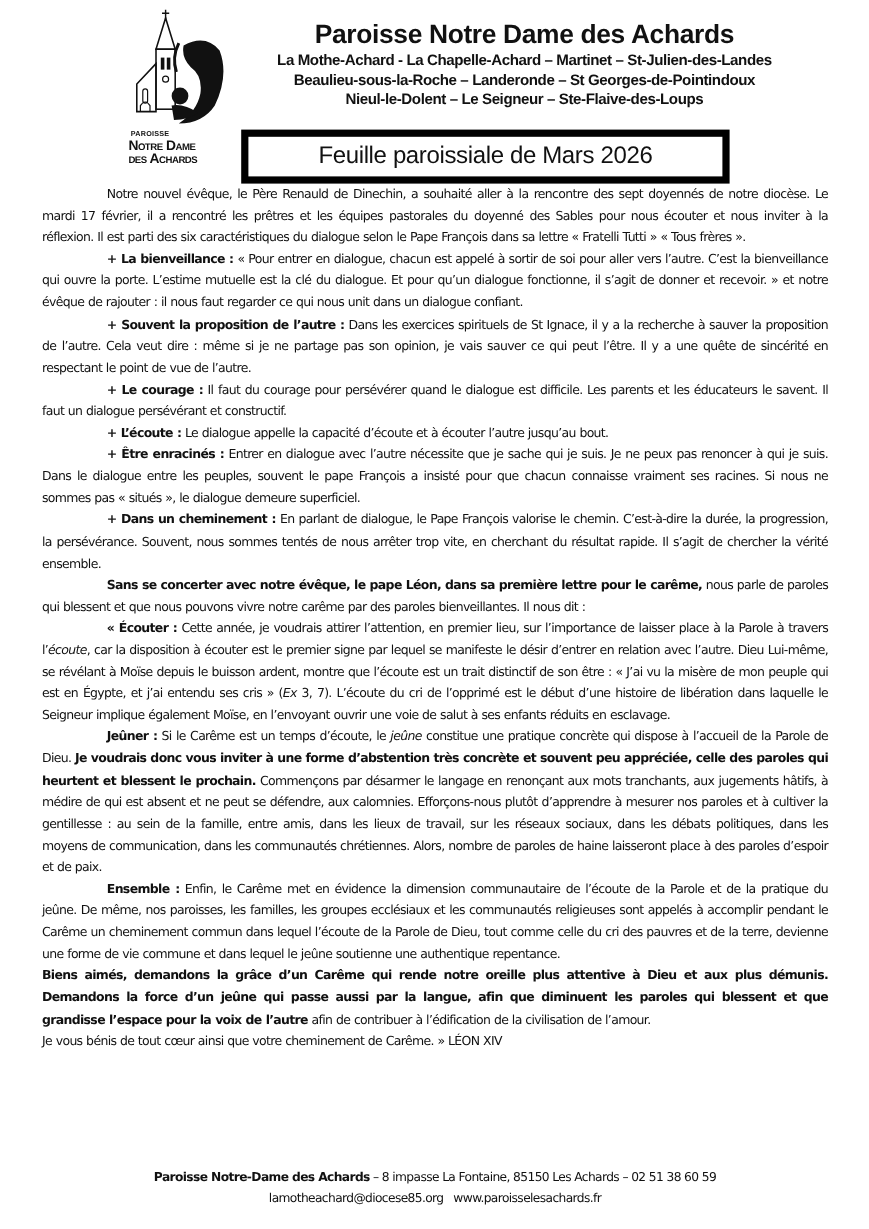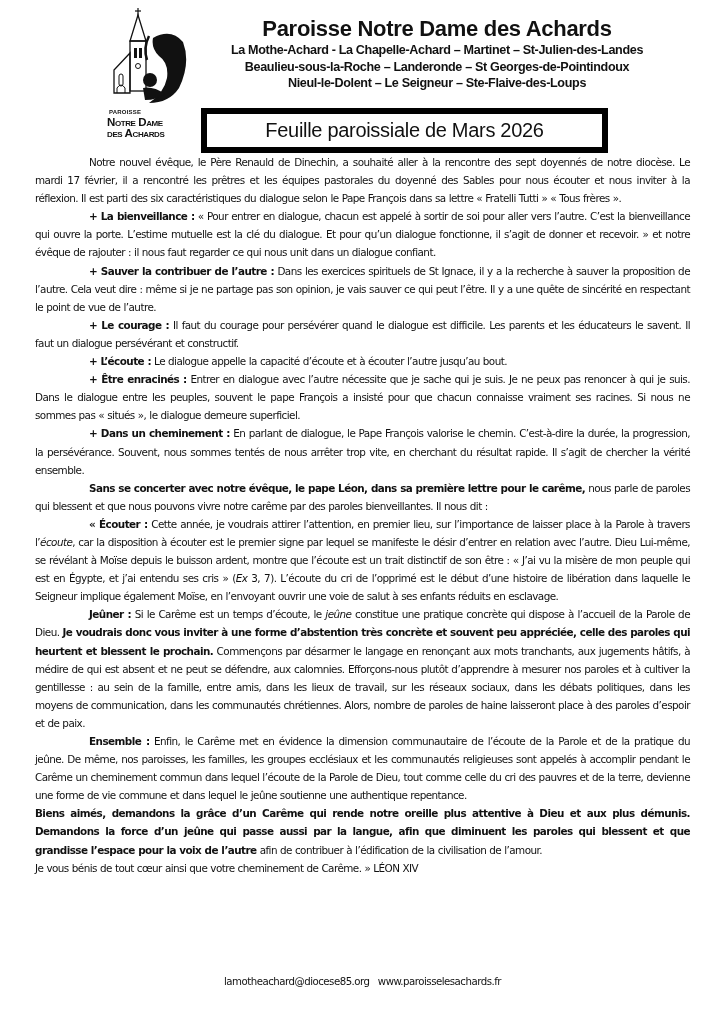--- a/index.html
+++ b/index.html
@@ -60,34 +60,35 @@
   <div class="towns">Nieul-le-Dolent – Le Seigneur – Ste-Flaive-des-Loups</div>
 </div>
 
 <div class="title-box">Feuille paroissiale de Mars 2026</div>
 
 <div class="content">
 
   <p class="ind">Notre nouvel évêque, le Père Renauld de Dinechin, a souhaité aller à la rencontre des sept doyennés de notre diocèse. Le mardi 17 février, il a rencontré les prêtres et les équipes pastorales du doyenné des Sables pour nous écouter et nous inviter à la réflexion. Il est parti des six caractéristiques du dialogue selon le Pape François dans sa lettre « Fratelli Tutti » « Tous frères ».</p>
 
   <p class="ind"><b>+ La bienveillance :</b><span> « Pour entrer en dialogue, chacun est appelé à sortir de soi pour aller vers l’autre. C’est la bienveillance qui ouvre la porte. L’estime mutuelle est la clé du dialogue. Et pour qu’un dialogue fonctionne, il s’agit de donner et recevoir. » et notre évêque de rajouter : il nous faut regarder ce qui nous unit dans un dialogue confiant.</span></p>
-  <p class="ind"><b>+ Sauver la contribuer de l’autre :</b><span> Dans les exercices spirituels de St Ignace, il y a la recherche à sauver la proposition de l’autre. Cela veut dire : même si je ne partage pas son opinion, je vais sauver ce qui peut l’être. Il y a une quête de sincérité en respectant le point de vue de l’autre.</span></p>
+  <p class="ind"><b>+ Souvent la proposition de l’autre :</b><span> Dans les exercices spirituels de St Ignace, il y a la recherche à sauver la proposition de l’autre. Cela veut dire : même si je ne partage pas son opinion, je vais sauver ce qui peut l’être. Il y a une quête de sincérité en respectant le point de vue de l’autre.</span></p>
   <p class="ind"><b>+ Le courage :</b><span> Il faut du courage pour persévérer quand le dialogue est difficile. Les parents et les éducateurs le savent. Il faut un dialogue persévérant et constructif.</span></p>
   <p class="ind"><b>+ L’écoute :</b><span> Le dialogue appelle la capacité d’écoute et à écouter l’autre jusqu’au bout.</span></p>
   <p class="ind"><b>+ Être enracinés :</b><span> Entrer en dialogue avec l’autre nécessite que je sache qui je suis. Je ne peux pas renoncer à qui je suis. Dans le dialogue entre les peuples, souvent le pape François a insisté pour que chacun connaisse vraiment ses racines. Si nous ne sommes pas « situés », le dialogue demeure superficiel.</span></p>
   <p class="ind"><b>+ Dans un cheminement :</b><span> En parlant de dialogue, le Pape François valorise le chemin. C’est-à-dire la durée, la progression, la persévérance. Souvent, nous sommes tentés de nous arrêter trop vite, en cherchant du résultat rapide. Il s’agit de chercher la vérité ensemble.</span></p>
 
   <p class="ind"><b>Sans se concerter avec notre évêque, le pape Léon, dans sa première lettre pour le carême,</b><span> nous parle de paroles qui blessent et que nous pouvons vivre notre carême par des paroles bienveillantes. Il nous dit :</span></p>
 
   <p class="ind"><b>« Écouter :</b><span> Cette année, je voudrais attirer l’attention, en premier lieu, sur l’importance de laisser place à la Parole à travers l’</span><i>écoute</i><span>, car la disposition à écouter est le premier signe par lequel se manifeste le désir d’entrer en relation avec l’autre. Dieu Lui-même, se révélant à Moïse depuis le buisson ardent, montre que l’écoute est un trait distinctif de son être : « J’ai vu la misère de mon peuple qui est en Égypte, et j’ai entendu ses cris » (</span><i>Ex</i><span> 3, 7). L’écoute du cri de l’opprimé est le début d’une histoire de libération dans laquelle le Seigneur implique également Moïse, en l’envoyant ouvrir une voie de salut à ses enfants réduits en esclavage.</span></p>
 
   <p class="ind"><b>Jeûner :</b><span> Si le Carême est un temps d’écoute, le </span><i>jeûne</i><span> constitue une pratique concrète qui dispose à l’accueil de la Parole de Dieu.  </span><b>Je voudrais donc vous inviter à une forme d’abstention très concrète et souvent peu appréciée, celle des paroles qui heurtent et blessent le prochain.</b><span> Commençons par désarmer le langage en renonçant aux mots tranchants, aux jugements hâtifs, à médire de qui est absent et ne peut se défendre, aux calomnies. Efforçons-nous plutôt d’apprendre à mesurer nos paroles et à cultiver la gentillesse : au sein de la famille, entre amis, dans les lieux de travail, sur les réseaux sociaux, dans les débats politiques, dans les moyens de communication, dans les communautés chrétiennes. Alors, nombre de paroles de haine laisseront place à des paroles d’espoir et de paix.</span></p>
 
   <p class="ind"><b>Ensemble :</b><span> Enfin, le Carême met en évidence la dimension communautaire de l’écoute de la Parole et de la pratique du jeûne. De même, nos paroisses, les familles, les groupes ecclésiaux et les communautés religieuses sont appelés à accomplir pendant le Carême un cheminement commun dans lequel l’écoute de la Parole de Dieu, tout comme celle du cri des pauvres et de la terre, devienne une forme de vie commune et dans lequel le jeûne soutienne une authentique repentance.</span></p>
 
   <p><b>Biens aimés, demandons la grâce d’un Carême qui rende notre oreille plus attentive à Dieu et aux plus démunis. Demandons la force d’un jeûne qui passe aussi par la langue, afin que diminuent les paroles qui blessent et que grandisse l’espace pour la voix de l’autre</b><span> afin de contribuer à l’édification de la civilisation de l’amour.</span></p>
 
   <p>Je vous bénis de tout cœur ainsi que votre cheminement de Carême. »   LÉON  XIV</p>
 </div>
 
 <div class="footer">
+  <div><b>Paroisse Notre-Dame des Achards</b><span> – 8 impasse La Fontaine, 85150 Les Achards – 02 51 38 60 59</span></div>
   <div><span>lamotheachard@diocese85.org</span>&nbsp;&nbsp;&nbsp;<span>www.paroisselesachards.fr</span></div>
 </div>
 
 </body></html>

